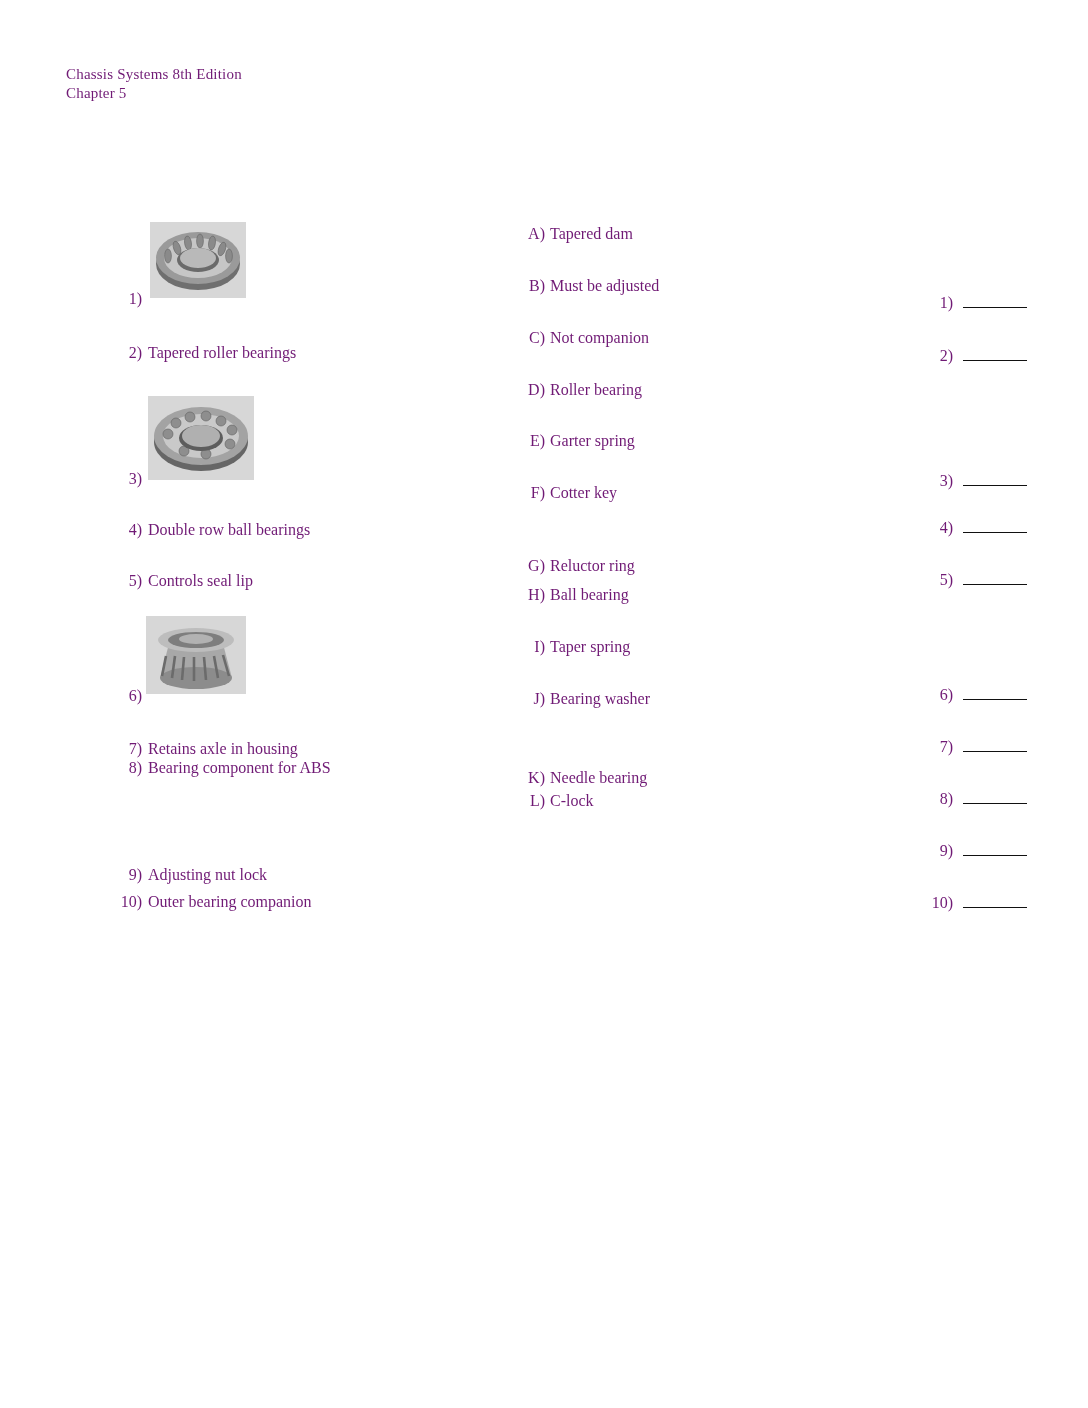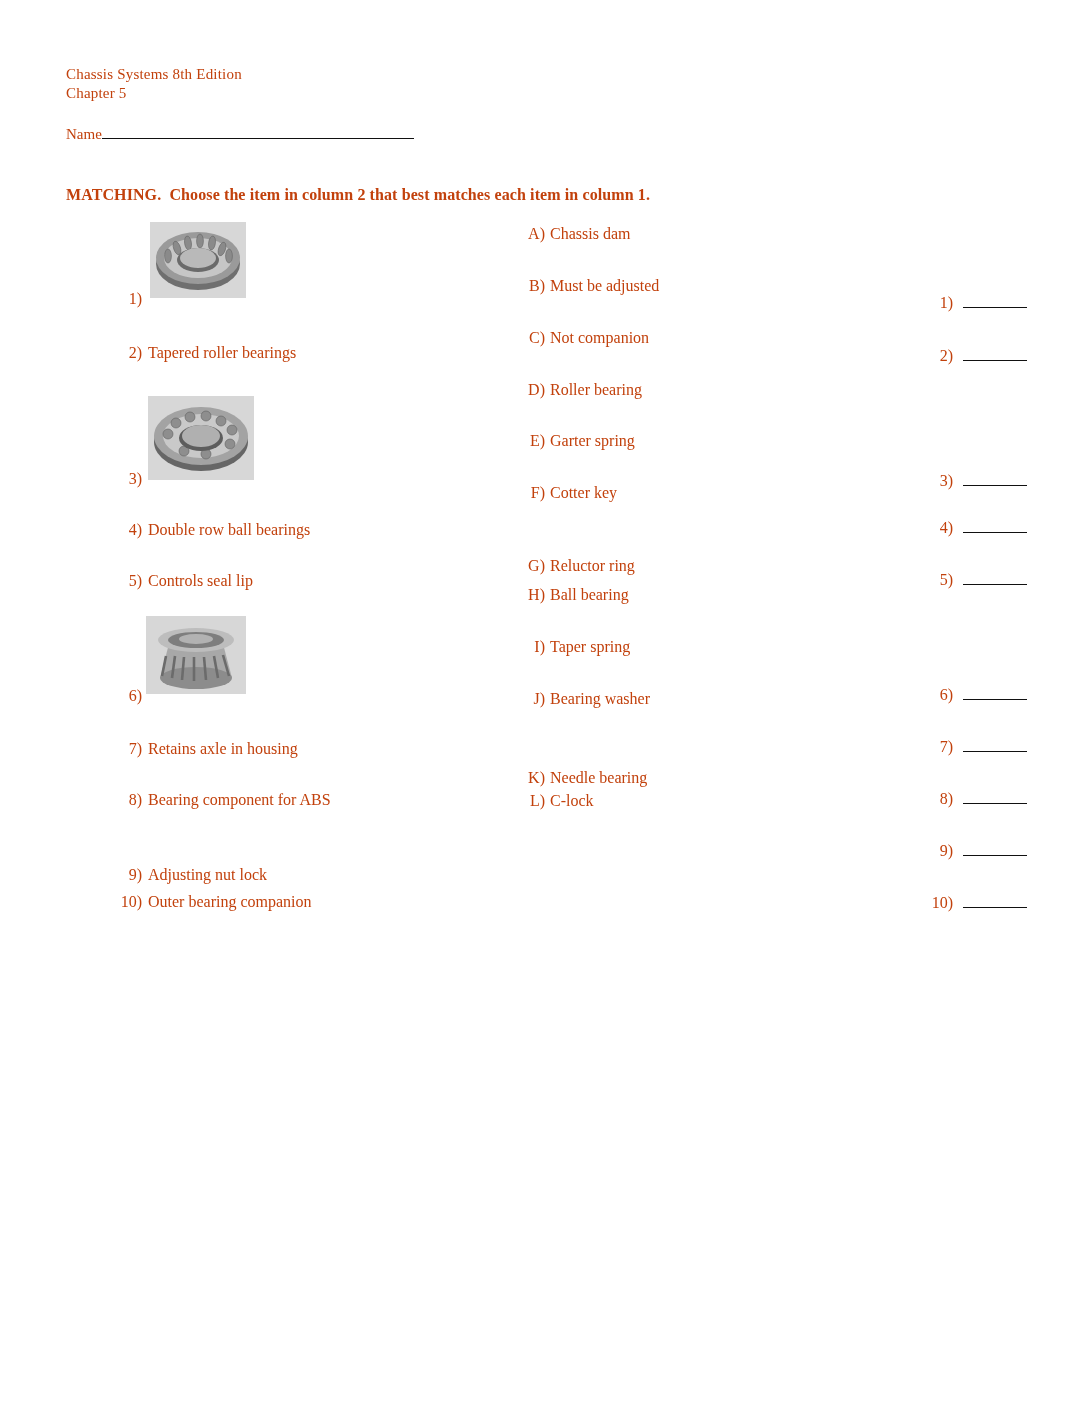--- a/index.html
+++ b/index.html
@@ -6,21 +6,21 @@
     margin: 0;
     padding: 0;
     background: #ffffff;
   }
   .page {
     position: relative;
     width: 1088px;
     height: 1238px;
     background: #ffffff;
     font-family: "Liberation Serif", "DejaVu Serif", serif;
-    color: #c2410c;
+    color: #701a75;
     font-size: 16px;
     overflow: hidden;
   }
   .abs { position: absolute; white-space: nowrap; }
   .hdr { font-size: 15px; letter-spacing: 0.2px; }
   .name-row { font-size: 15px; }
   .name-line {
     display: inline-block;
     width: 312px;
     border-bottom: 1px solid #111;
@@ -73,25 +73,21 @@
   }
 </style>
 </head>
 <body>
 
 <div class="page">
 
   <div class="abs hdr" style="left:66px; top:66px;">Chassis Systems 8th Edition</div>
   <div class="abs hdr" style="left:66px; top:85px;">Chapter 5</div>
 
-  <div class="abs name-row" style="left:66px; top:124px;">
-    <span>Name</span><span class="name-line"></span>
-  </div>
-
-  <div class="abs instructions" style="left:66px; top:186px;">MATCHING.  Choose the item in column 2 that best matches each item in column 1.</div>
+
 
   <svg class="bearing-photo" style="left:150px; top:222px;" width="96" height="76" viewBox="0 0 96 76">
     <rect width="96" height="76" fill="#d7d7d7"></rect>
     <ellipse cx="48" cy="42" rx="42" ry="26" fill="#6f6f6f"></ellipse>
     <ellipse cx="48" cy="36" rx="42" ry="26" fill="#9a9a9a"></ellipse>
     <ellipse cx="48" cy="36" rx="34" ry="20" fill="#c6c6c6"></ellipse>
     <g fill="#8a8a8a" stroke="#646464" stroke-width="0.6">
       <ellipse cx="18" cy="34" rx="3.4" ry="7"></ellipse>
       <ellipse cx="27" cy="26" rx="3.4" ry="7" transform="rotate(-18 27 26)"></ellipse>
       <ellipse cx="38" cy="21" rx="3.4" ry="7" transform="rotate(-8 38 21)"></ellipse>
@@ -156,32 +152,32 @@
   </div>
   <div class="abs c1-item" style="top:572px;">
     <span class="num">5)</span><span class="txt">Controls seal lip</span>
   </div>
   <div class="abs c1-item" style="top:687px;">
     <span class="num">6)</span><span class="txt"></span>
   </div>
   <div class="abs c1-item" style="top:740px;">
     <span class="num">7)</span><span class="txt">Retains axle in housing</span>
   </div>
-  <div class="abs c1-item" style="top:791px;">
+  <div class="abs c1-item" style="top:759px;">
     <span class="num">8)</span><span class="txt">Bearing component for ABS</span>
   </div>
   <div class="abs c1-item" style="top:843px;margin-top:23px;">
     <span class="num">9)</span><span class="txt">Adjusting nut lock</span>
   </div>
   <div class="abs c1-item" style="top:893px;">
     <span class="num">10)</span><span class="txt">Outer bearing companion</span>
   </div>
 
   <div class="abs c2-item" style="top:225px;">
-    <span class="letter">A)</span><span class="txt">Chassis dam</span>
+    <span class="letter">A)</span><span class="txt">Tapered dam</span>
   </div>
   <div class="abs c2-item" style="top:277px;">
     <span class="letter">B)</span><span class="txt">Must be adjusted</span>
   </div>
   <div class="abs c2-item" style="top:329px;">
     <span class="letter">C)</span><span class="txt">Not companion</span>
   </div>
   <div class="abs c2-item" style="top:381px;">
     <span class="letter">D)</span><span class="txt">Roller bearing</span>
   </div>

